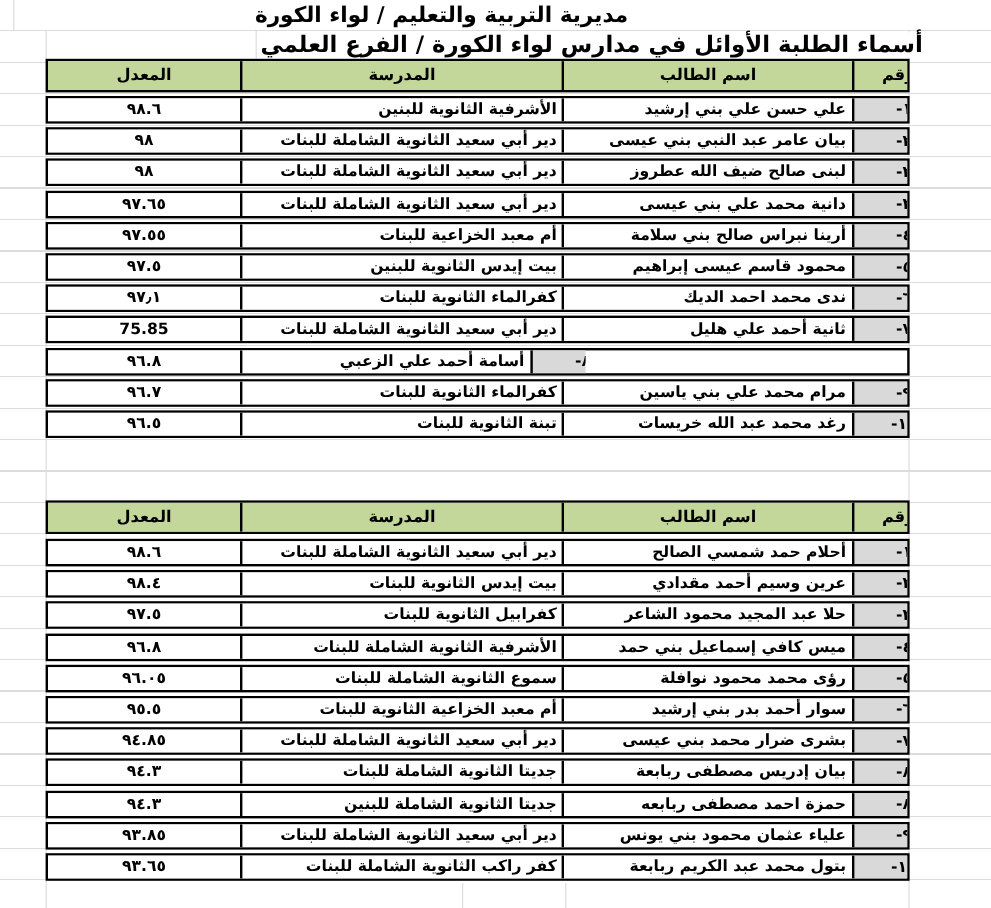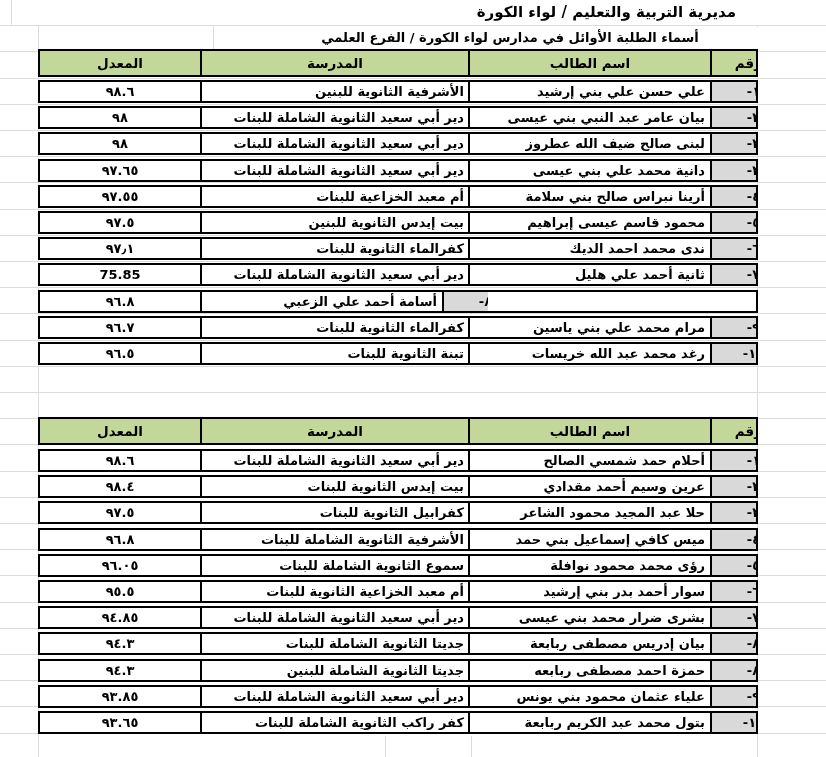--- a/index.html
+++ b/index.html
@@ -18,27 +18,27 @@
       to bottom,
       transparent 0px, transparent 25.2px,
       #dcdcdc 25.2px, #dcdcdc 26.2px);
   }
   .vline{position:absolute;width:1px;background:#dcdcdc;z-index:0;}
 
   .layer{position:absolute;z-index:1;}
 
   .main-title{
     left:0;top:1px;width:736px;height:23px;
-    font-weight:bold;font-size:15px;color:#000;
+    text-align:center;font-weight:bold;font-size:18px;color:#000;
     direction:rtl;line-height:23px;background:transparent;
   }
   .section-title{
     left:215px;width:556px;height:21px;
-    text-align:center;font-weight:bold;font-size:13px;color:#000;
-    direction:rtl;line-height:21px;background:#fff;padding-left:17px;
+    text-align:center;font-weight:bold;font-size:19px;color:#000;
+    direction:rtl;line-height:21px;background:#fff;
   }
   #title-sci{top:27px;}
   #title-lit{top:395px;}
 
   .thead{left:38px;width:720px;height:28px;}
   #thead-sci{top:49px;}
   #thead-lit{top:417px;}
   .tbody{left:38px;width:720px;}
   #tbody-sci{top:80px;}
   #tbody-lit{top:449px;}

